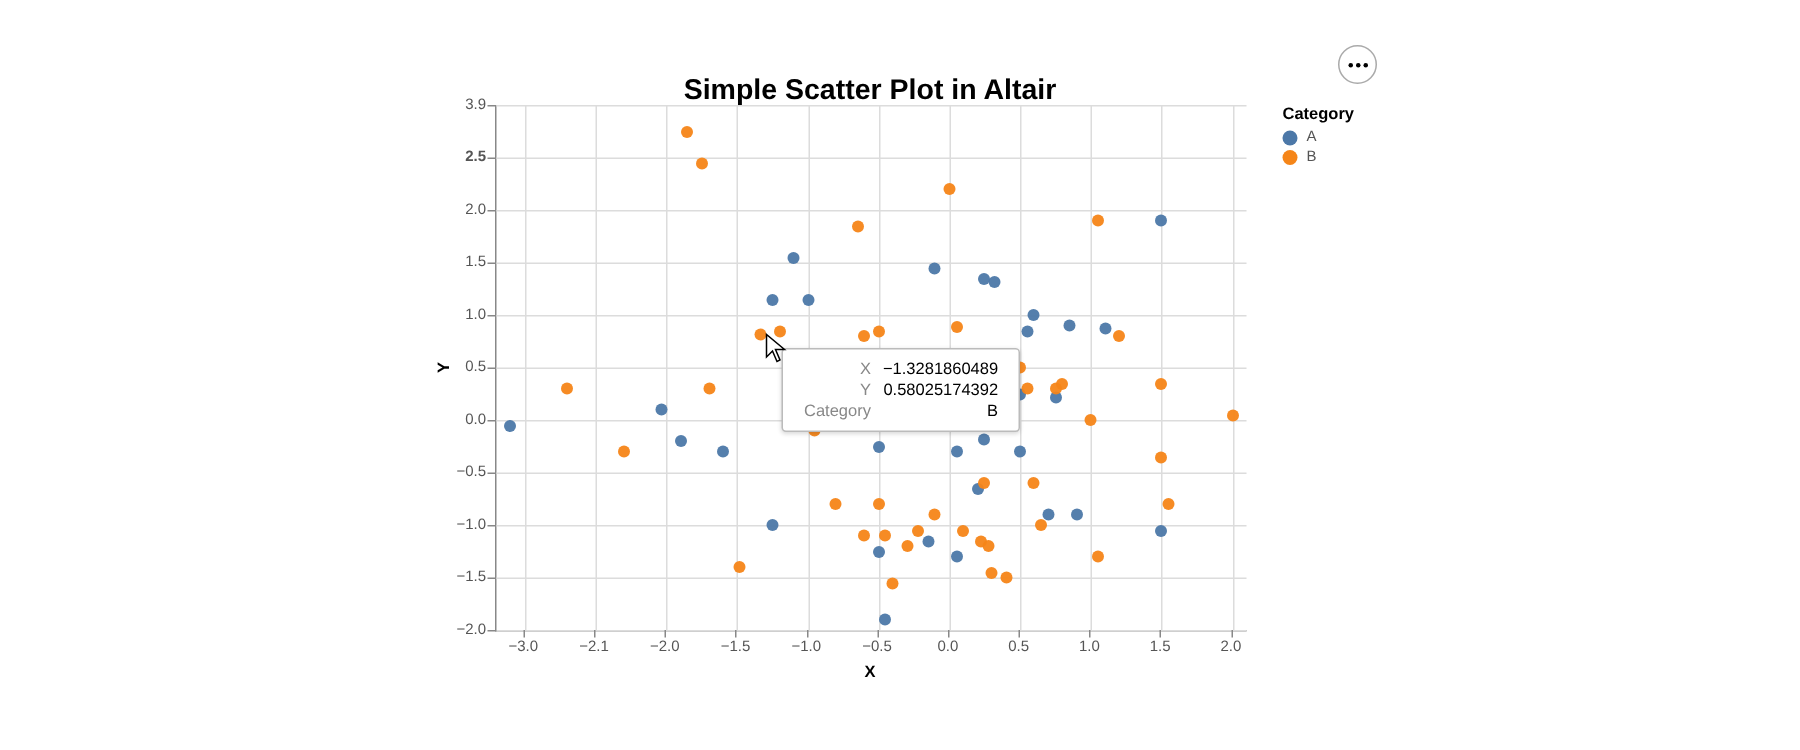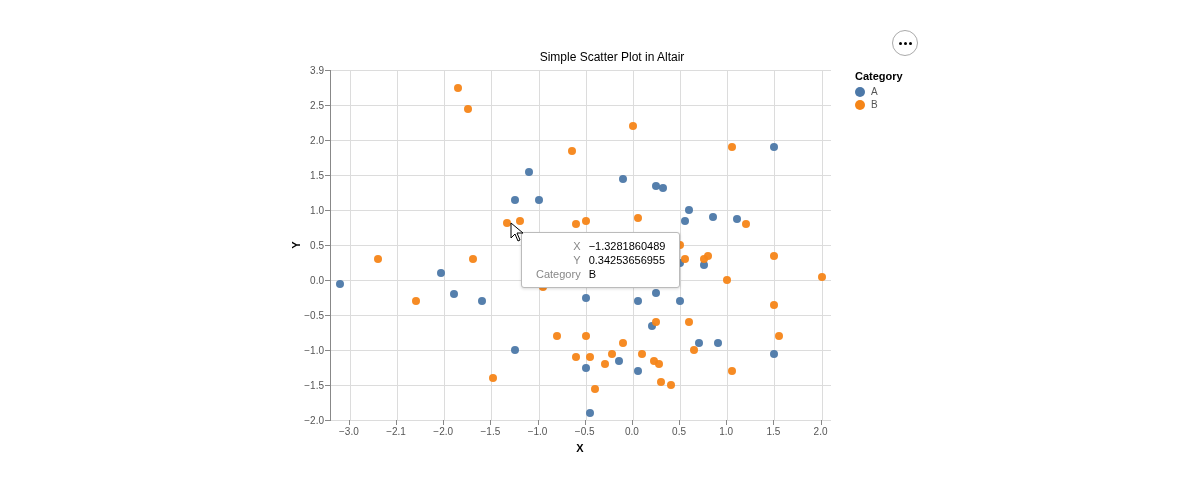--- a/index.html
+++ b/index.html
@@ -80,24 +80,23 @@
     transform: translate(-50%, -50%) rotate(-90deg);
     font-size: 11px;
     font-weight: bold;
     color: #000;
   }
   .chart-title {
     position: absolute;
     left: 580px;
     top: 50px;
     transform: translateX(-50%);
-    font-size: 12px;
-    font-weight: normal;
-    color: #000;
-    margin-left: 32px;
+    font-size: 19px;
+    font-weight: bold;
+    color: #000;
   }
   .point {
     position: absolute;
     width: 8px;
     height: 8px;
     border-radius: 50%;
     transform: translate(-50%, -50%);
     opacity: 0.95;
   }
   .point.catA { background: #4c78a8; }
@@ -159,21 +158,21 @@
     background: #fff;
     border: 1px solid #bbb;
     border-radius: 3px;
     padding: 6px 10px;
     font-size: 11px;
     color: #444;
     box-shadow: 0 1px 3px rgba(0,0,0,0.15);
     pointer-events: none;
   }
   .tooltip table { border-collapse: collapse; }
-  .tooltip td { padding: 1px 4px; }
+  .tooltip td { padding: 1px 4px; text-align: right; }
   .tooltip td.key { color: #888; text-align: right; }
   .tooltip td.val { color: #000; }
 
   .cursor {
     position: absolute;
     width: 16px;
     height: 22px;
     pointer-events: none;
   }
 </style>
@@ -336,21 +335,21 @@
       <div class="tick-label-y" style="left: 330px; top: 280px;">0.0</div>
       <div class="tick-mark-y" style="top: 245px;"></div>
       <div class="tick-label-y" style="left: 330px; top: 245px;">0.5</div>
       <div class="tick-mark-y" style="top: 210px;"></div>
       <div class="tick-label-y" style="left: 330px; top: 210px;">1.0</div>
       <div class="tick-mark-y" style="top: 175px;"></div>
       <div class="tick-label-y" style="left: 330px; top: 175px;">1.5</div>
       <div class="tick-mark-y" style="top: 140px;"></div>
       <div class="tick-label-y" style="left: 330px; top: 140px;">2.0</div>
       <div class="tick-mark-y" style="top: 105px;"></div>
-      <div class="tick-label-y" style="left: 330px; top: 105px;">2.5</div>
+      <div class="tick-label-y" style="left: 330px; top: 105px; font-weight: bold;">2.5</div>
       <div class="tick-mark-y" style="top: 70px;"></div>
       <div class="tick-label-y" style="left: 330px; top: 70px;">3.9</div>
     </div>
 
   <div class="legend">
     <div class="legend-title">Category</div>
     <div id="legend-items">
         <div class="legend-item">
           <span class="legend-swatch catA"></span>
           <span class="legend-label">A</span>
@@ -364,21 +363,21 @@
 
   <div class="tooltip" id="tooltip" style="left: 521px; top: 232px;">
     <table>
         <tbody id="tooltip-body">
           <tr>
             <td class="key">X</td>
             <td class="val">−1.3281860489</td>
           </tr>
           <tr>
             <td class="key">Y</td>
-            <td class="val">0.34253656955</td>
+            <td class="val">0.58025174392</td>
           </tr>
           <tr>
             <td class="key">Category</td>
             <td class="val">B</td>
           </tr>
         </tbody>
       </table>
   </div>
 
   <div class="cursor" id="cursor" style="left: 510px; top: 222px;">

